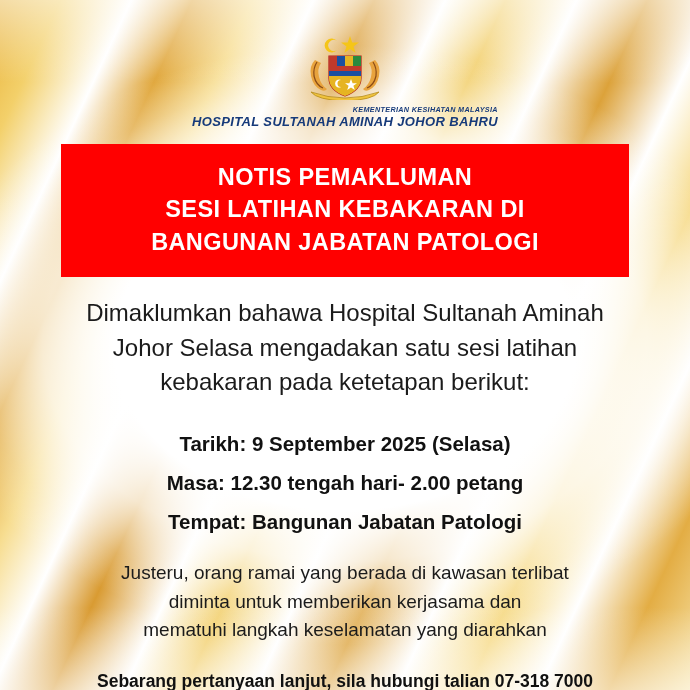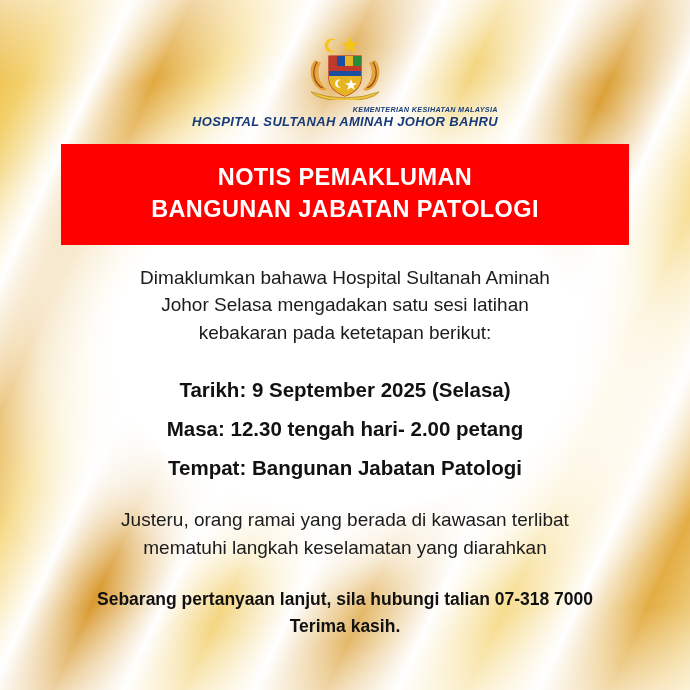--- a/index.html
+++ b/index.html
@@ -108,21 +108,21 @@
     line-height: 1.37;
     text-transform: uppercase;
   }
 
   
   .para {
     margin-top: 19px;
     width: 600px;
     text-align: center;
     color: #1b1b1b;
-    font-size: 19px;
+    font-size: 24px;
     line-height: 1.45;
   }
   .para .line { display: block; }
 
   .details {
     margin-top: 21px;
     width: 600px;
     text-align: center;
     color: #111111;
     font-size: 20.5px;
@@ -189,37 +189,39 @@
         </svg>
       </div>
       <div class="crest-text">
         <span class="l1">KEMENTERIAN KESIHATAN MALAYSIA</span>
         <span class="l2">HOSPITAL SULTANAH AMINAH JOHOR BAHRU</span>
       </div>
     </div>
 
     <div class="banner">
       <span class="line">NOTIS PEMAKLUMAN</span>
+      <span class="line">SESI LATIHAN KEBAKARAN DI</span>
       <span class="line">BANGUNAN JABATAN PATOLOGI</span>
     </div>
 
     <div class="para">
       <span class="line">Dimaklumkan bahawa Hospital Sultanah Aminah</span>
       <span class="line">Johor Selasa mengadakan satu sesi latihan</span>
       <span class="line">kebakaran pada ketetapan berikut:</span>
     </div>
 
     <div class="details">
       <span class="line">Tarikh: 9 September 2025 (Selasa)</span>
       <span class="line">Masa: 12.30 tengah hari- 2.00 petang</span>
       <span class="line">Tempat: Bangunan Jabatan Patologi</span>
     </div>
 
     <div class="para2">
       <span class="line">Justeru, orang ramai yang berada di kawasan terlibat</span>
+      <span class="line">diminta untuk memberikan kerjasama dan</span>
       <span class="line">mematuhi langkah keselamatan yang diarahkan</span>
     </div>
 
     <div class="contact">
       <span class="line">Sebarang pertanyaan lanjut, sila hubungi talian 07-318 7000</span>
       <span class="line">Terima kasih.</span>
     </div>
 
   </div>
 </div>

